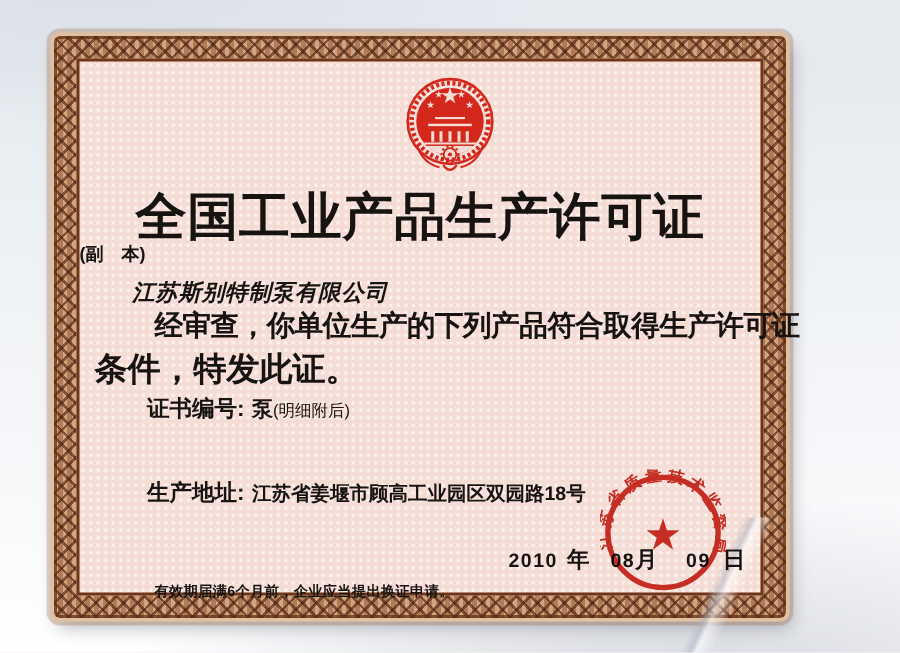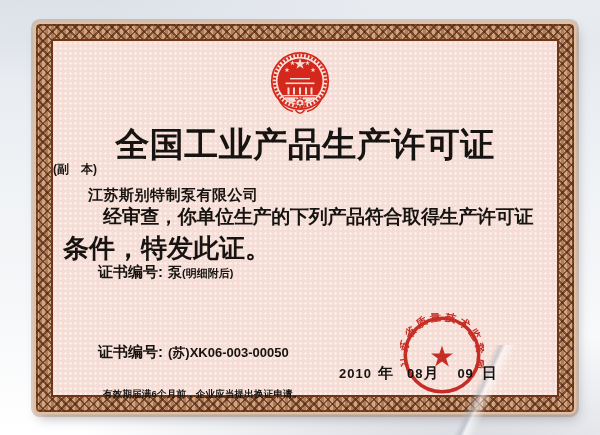--- a/index.html
+++ b/index.html
@@ -10,21 +10,21 @@
       radial-gradient(120% 55% at 78% 106%, rgba(198,202,211,.75), rgba(198,202,211,0) 55%),
       radial-gradient(90% 40% at 10% -5%, rgba(205,210,220,.55), rgba(205,210,220,0) 60%),
       linear-gradient(180deg,#e8ecf1 0%,#e6eaef 10%,#eef1f4 35%,#f7f8fa 72%,#ffffff 100%);
   }
   .crease{
     position:absolute;right:0;bottom:0;width:230px;height:90px;pointer-events:none;
     background:linear-gradient(115deg, rgba(0,0,0,0) 46%, rgba(175,180,192,.55) 48.5%, rgba(255,255,255,.6) 50%, rgba(0,0,0,0) 54%);
   }
   
   .cert{
-    position:absolute;left:36px;top:24px;width:538px;height:388px;
+    position:absolute;left:36px;top:24px;width:488px;height:388px;
     box-sizing:border-box;padding:15px;border-radius:4px;
     background-color:#c08c66;
     background-image:
       repeating-linear-gradient(45deg, rgba(74,32,12,.62) 0 1.8px, rgba(74,32,12,0) 1.8px 6.5px),
       repeating-linear-gradient(-45deg, rgba(74,32,12,.62) 0 1.8px, rgba(74,32,12,0) 1.8px 6.5px),
       repeating-linear-gradient(90deg, rgba(255,226,196,.28) 0 3px, rgba(138,80,44,.28) 3px 6px);
     box-shadow:
       inset 0 0 0 2px rgba(98,46,20,.75),
       0 0 0 2.5px #dfc0a0,
       0 0 0 5px rgba(152,98,62,.28),
@@ -36,29 +36,29 @@
     border:2px solid #6f3518;
     background-color:#f5ddd5;
     background-image:radial-gradient(rgba(255,255,255,.62) .9px, rgba(255,255,255,0) 1.5px);
     background-size:5px 5px;
     color:#171310;
   }
   .inner > *{position:absolute;}
   .emblem{left:213px;top:10px;}
   .title{left:0;right:0;top:81px;text-align:center;font-size:34px;font-weight:800;letter-spacing:.5px;white-space:nowrap;}
   .subtitle{left:0;right:0;top:120px;text-align:left;font-size:12px;font-weight:700;}
-  .company{left:35px;top:145px;font-size:15px;font-weight:700;letter-spacing:.5px;white-space:nowrap;}
+  .company{left:35px;top:145px;font-size:15px;font-weight:700;letter-spacing:.5px;white-space:nowrap;font-style:italic;}
   .stmt1{left:50px;top:163px;font-size:19px;font-weight:700;letter-spacing:-.3px;white-space:nowrap;}
-  .stmt2{left:10px;top:190px;font-size:26px;font-weight:800;white-space:nowrap;}
+  .stmt2{left:10px;top:190px;font-size:22px;font-weight:800;white-space:nowrap;}
   .field{left:45px;white-space:nowrap;}
   .f1{top:222px;} .f2{top:255px;} .f3{top:278px;} .f4{top:302px;} .f5{top:325px;}
   .flabel{display:inline-block;min-width:70px;font-size:15px;font-weight:800;}
   .fvalue{font-size:13px;font-weight:700;}
   .f1 .fvalue{font-size:14px;}
-  .fsuffix{font-size:11px;font-weight:700;margin-top:25px;}
+  .fsuffix{font-size:11px;font-weight:400;margin-top:25px;}
   .note{left:50px;top:347px;font-size:9.5px;font-weight:600;letter-spacing:.2px;white-space:nowrap;}
   .date-row{left:286px;top:323px;white-space:nowrap;z-index:2;font-weight:800;}
   .date-row .num{font-size:13px;letter-spacing:1px;}
   .date-row .unit{font-size:15px;}
   .dm1{margin-right:6px;} .dm2{margin-right:14px;} .dm3{margin-right:0;}
   .dm4{margin-right:19px;} .dm5{margin-right:8px;}
   .seal{left:347px;top:272px;z-index:3;mix-blend-mode:multiply;opacity:.93;}
 </style>
 </head>
 <body>
@@ -103,22 +103,22 @@
 
       <div class="title">全国工业产品生产许可证</div>
       <div class="subtitle">(副　本)</div>
       <div class="company">江苏斯别特制泵有限公司</div>
       <div class="stmt1">经审查，你单位生产的下列产品符合取得生产许可证</div>
       <div class="stmt2">条件，特发此证。</div>
 
       <div class="field f1">
         <span class="flabel">证书编号:</span><span class="fvalue">泵</span><span class="fsuffix">(明细附后)</span>
       </div>
-      <div class="field f4">
-        <span class="flabel">证书编号:</span><span class="fvalue">(苏)XK06-003-00050</span>
+      <div class="field f3">
+        <span class="flabel">生产地址:</span><span class="fvalue">江苏省姜堰市顾高工业园区双园路18号</span>
       </div>
 
       <div class="note">有效期届满6个月前，企业应当提出换证申请。</div>
 
       <div class="date-row">
         <span class="num dm1">2010</span><span class="unit dm2">年</span><span class="num dm3">08</span><span class="unit dm4">月</span><span class="num dm5">09</span><span class="unit">日</span>
       </div>
 
       <svg class="seal" width="84" height="84" viewBox="0 0 80 80">
         <defs>

